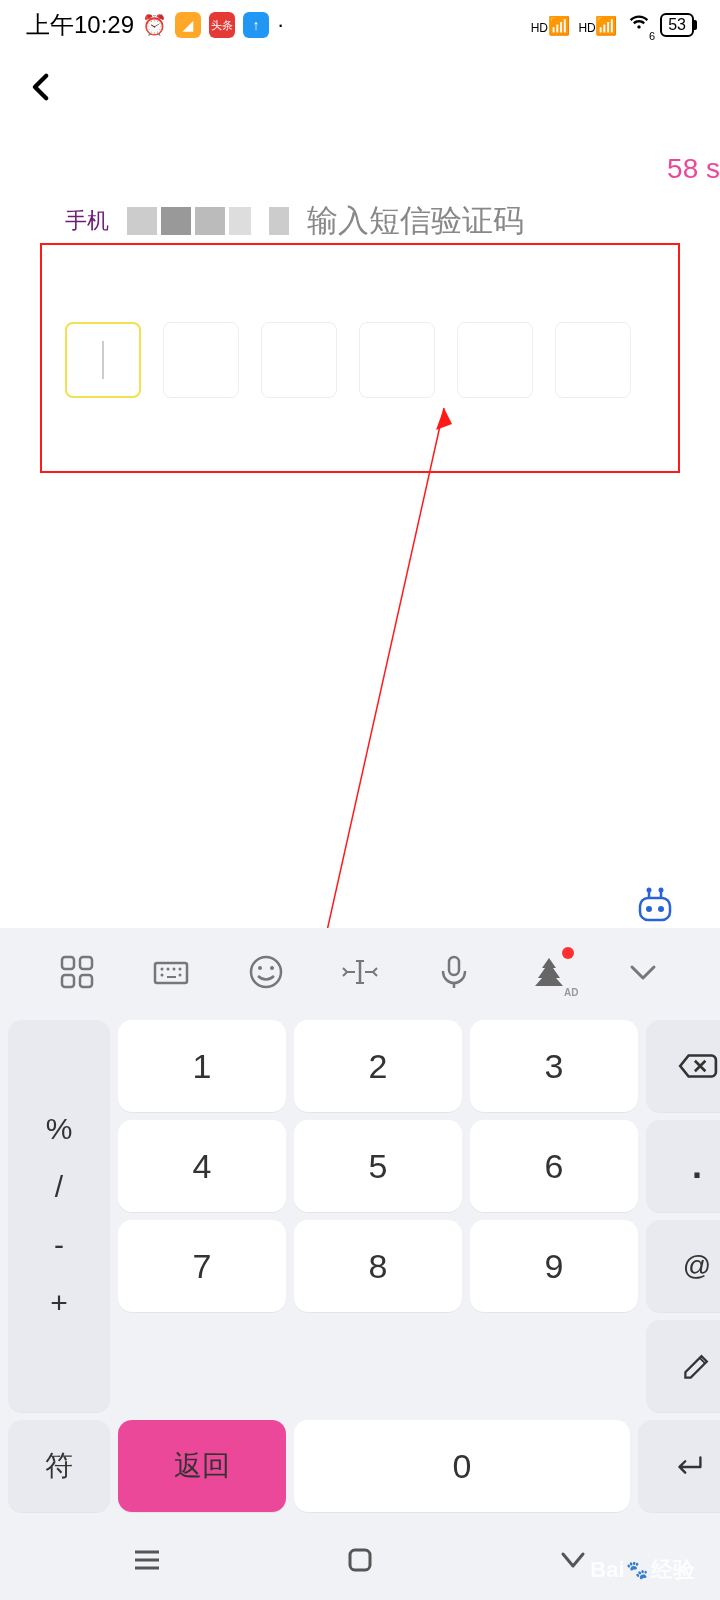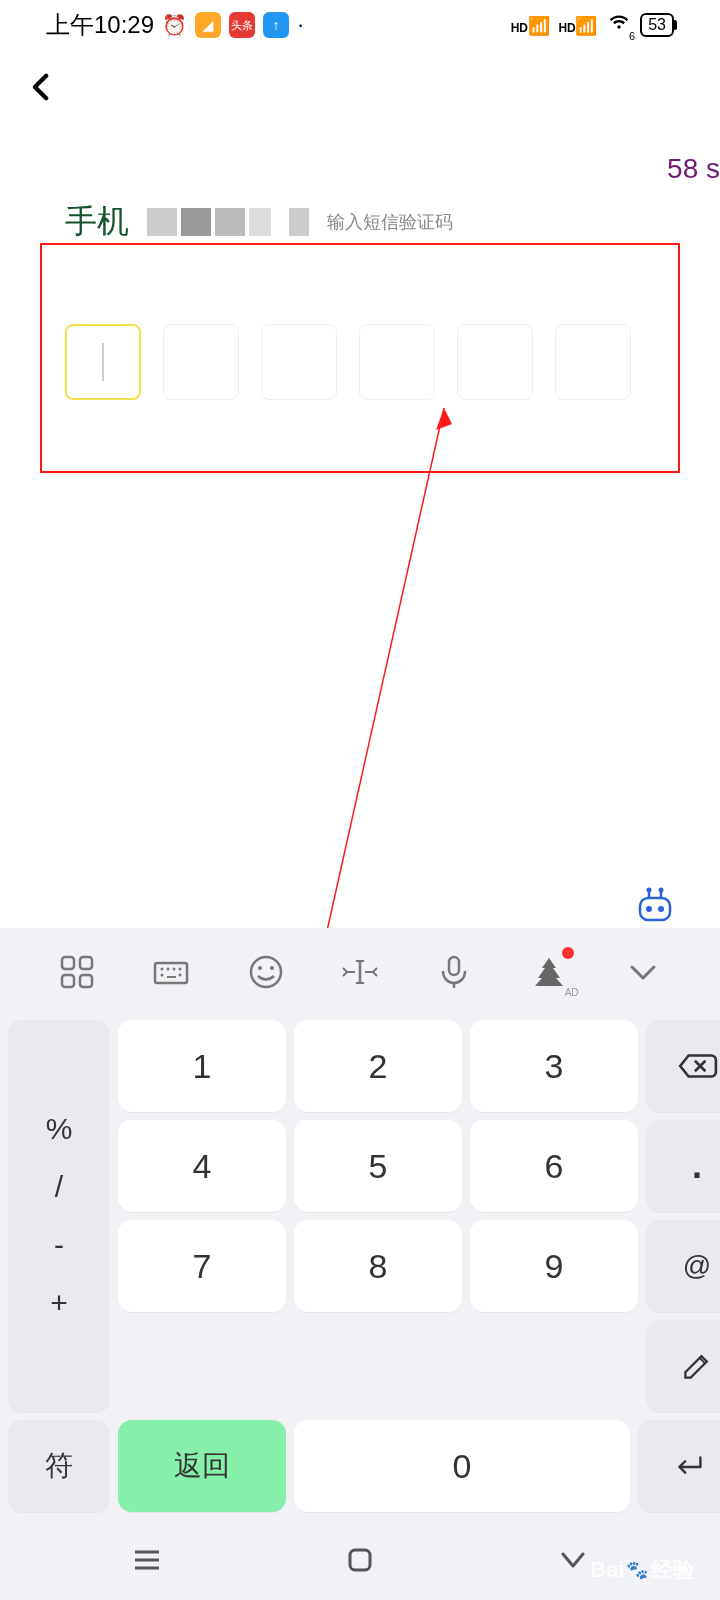--- a/index.html
+++ b/index.html
@@ -9,38 +9,38 @@
       font-family: -apple-system, "PingFang SC", sans-serif;
       background: #fff;
       position: relative;
       overflow: hidden;
     }
     .status-bar {
       height: 50px;
       display: flex;
       align-items: center;
       justify-content: space-between;
-      padding: 0 46px;
+      padding: 0 26px;
       font-size: 22px;
       font-weight: 500;
     }
     .status-left { display: flex; align-items: center; gap: 8px; }
     .status-right { display: flex; align-items: center; gap: 8px; }
     .status-time { font-size: 24px; font-weight: 400; }
     .alarm-icon { font-size: 20px; }
     .app-icon {
       width: 26px; height: 26px; border-radius: 6px;
       display: flex; align-items: center; justify-content: center;
       font-size: 14px; color: #fff;
     }
     .app-icon-1 { background: #FFA726; }
     .app-icon-2 { background: #E53935; font-size: 11px; }
     .app-icon-3 { background: #2196F3; font-size: 14px; }
     .signal-icon { font-size: 18px; }
-    .hd-text { font-size: 12px; font-weight: bold; }
+    .hd-text { font-size: 12px; font-weight: normal; }
     .battery-box {
       border: 2px solid #000; border-radius: 6px;
       padding: 1px 6px; font-size: 16px; position: relative;
     }
     .battery-box::after {
       content: ""; position: absolute; right: -5px; top: 50%;
       transform: translateY(-50%); width: 3px; height: 10px;
       background: #000; border-radius: 0 2px 2px 0;
     }
     .header-bar {
@@ -56,34 +56,34 @@
     }
     .page-title {
       font-size: 44px; font-weight: 600; color: #000;
     }
     .scribble {
       position: absolute; left: 118px; top: -5px;
       width: 270px; height: 55px;
     }
     .countdown {
       position: absolute; right: 0; top: 25px;
-      font-size: 28px; color: #701a75;
+      font-size: 28px; color: #ec4899;
     }
     .subtitle-row {
       display: flex; align-items: center; gap: 18px;
       margin-top: 12px; position: relative;
     }
-    .phone-label { font-size: 32px; color: #14532d; }
+    .phone-label { font-size: 22px; color: #701a75; }
     .blur-blocks {
       display: flex; gap: 4px;
     }
     .blur-block {
       width: 30px; height: 28px;
     }
-    .placeholder-text { font-size: 18px; color: #888; }
+    .placeholder-text { font-size: 31px; color: #888; }
     .red-box {
       position: absolute; left: 40px; top: 243px;
       width: 640px; height: 230px;
       border: 2px solid #ff1a1a;
     }
     .code-boxes {
       display: flex; gap: 22px; margin-top: 80px;
     }
     .code-box {
       width: 76px; height: 76px;
@@ -105,20 +105,21 @@
       width: 100%; background: #f0f2f6;
     }
     .kb-top-icon {
       position: absolute; right: 35px; top: -42px;
       width: 50px; height: 50px;
     }
     .kb-top-icon svg { width: 40px; height: 40px; }
     .kb-toolbar {
       display: flex; align-items: center; justify-content: space-around;
       padding: 22px 30px 18px 30px;
+      font-weight: bold;
     }
     .kb-tool { width: 44px; height: 44px; display: flex; align-items: center; justify-content: center; position: relative; }
     .kb-tool svg { width: 38px; height: 38px; }
     .red-dot {
       position: absolute; top: -3px; right: -3px;
       width: 12px; height: 12px; border-radius: 50%; background: #ff3030;
     }
     .kb-grid {
       display: grid;
       grid-template-columns: 102px 168px 168px 168px 102px;
@@ -131,21 +132,21 @@
       box-shadow: 0 1px 0 rgba(0,0,0,0.05);
     }
     .kb-key-num { background: #fff; }
     .kb-key-side { background: #e8eaf0; font-size: 28px; }
     .kb-sym { grid-row: span 4; flex-direction: column; gap: 24px; height: 392px; font-size: 30px; }
     .kb-bottom-row {
       display: grid;
       grid-template-columns: 102px 168px 336px 102px;
       gap: 8px; padding: 0 8px 8px 8px;
     }
-    .kb-wide { background: #86efac; }
+    .kb-wide { background: #ec4899; }
     .nav-bar {
       display: flex; justify-content: space-around;
       padding: 22px 40px 18px 40px;
       background: #f0f2f6;
     }
     .nav-item svg { width: 36px; height: 36px; }
     .watermark {
       position: absolute; right: 25px; bottom: 15px;
       color: rgba(255,255,255,0.85); font-size: 22px; font-weight: bold;
       display: flex; align-items: center; gap: 2px;

